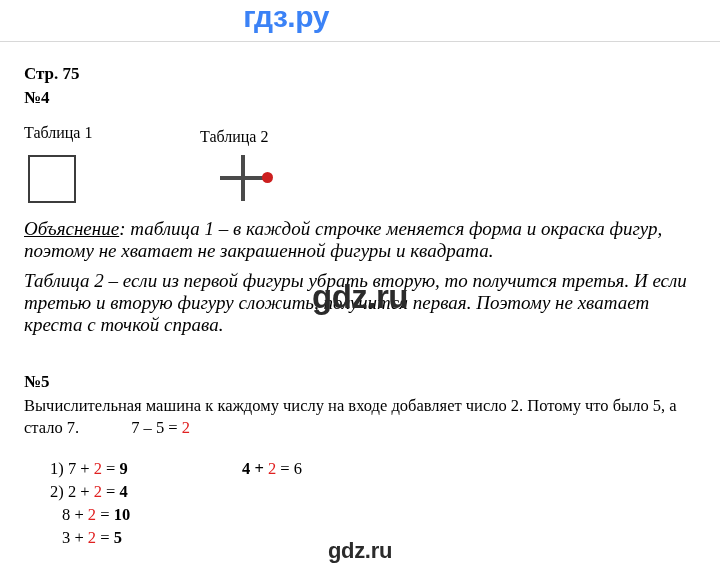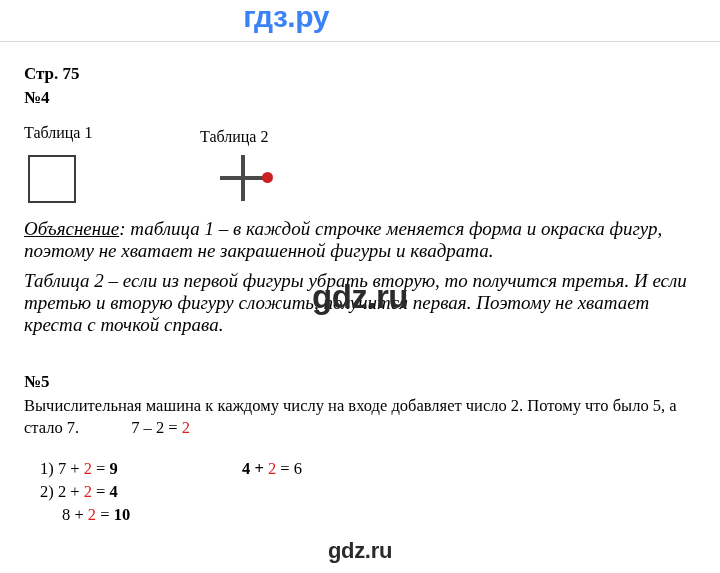--- a/index.html
+++ b/index.html
@@ -170,21 +170,21 @@
     margin-top: 18px;
     font-size: 16.5px;
     line-height: 23px;
   }
   .ans-line {
     position: relative;
     height: 23px;
   }
   .ans-left {
     position: absolute;
-    left: 16px;
+    left: 26px;
   }
   .ans-left.indent {
     left: 38px;
   }
   .ans-right {
     position: absolute;
     left: 218px;
   }
 </style>
 </head>
@@ -216,39 +216,42 @@
     </div>
 
     <div class="para">
       <span class="u">Объяснение</span><span>: таблица 1 – в каждой строчке меняется форма и окраска фигур, поэтому не хватает не закрашенной фигуры и квадрата.</span>
     </div>
     <div class="para">Таблица 2 – если из первой фигуры убрать вторую, то получится третья. И если третью и вторую фигуру сложить, получится первая. Поэтому не хватает креста с точкой справа.</div>
 
     <div class="task5-head">№5</div>
 
     <div class="para5">
-      <span>Вычислительная машина к каждому числу на входе добавляет число 2. Потому что было 5, а стало 7.</span><span class="inline-eq"><span>7 – 2 = </span><span class="red">2</span></span>
+      <span>Вычислительная машина к каждому числу на входе добавляет число 2. Потому что было 5, а стало 7.</span><span class="inline-eq"><span>7 – 5 = </span><span class="red">2</span></span>
     </div>
 
     <div class="answers">
 
       <div class="ans-line">
         <span class="ans-left"><span>1)</span>&nbsp;<span>7 + </span><span class="red">2</span><span> = </span><span class="b">9</span></span>
         <span class="ans-right"><span class="b">4 + </span><span class="red">2</span><span> = </span><span>6</span></span>
       </div>
 
       <div class="ans-line">
         <span class="ans-left"><span>2)</span>&nbsp;<span>2 + </span><span class="red">2</span><span> = </span><span class="b">4</span></span>
       </div>
 
 
       <div class="ans-line">
         <span class="ans-left indent"><span>8 + </span><span class="red">2</span><span> = </span><span class="b">10</span></span>
       </div>
 
+      <div class="ans-line">
+        <span class="ans-left indent"><span>3 + </span><span class="red">2</span><span> = </span><span class="b">5</span></span>
+      </div>
 
     </div>
 
   </div>
 
   <div class="logo-mid">gdz.ru</div>
   <div class="logo-bottom">gdz.ru</div>
 
 </div>
 

